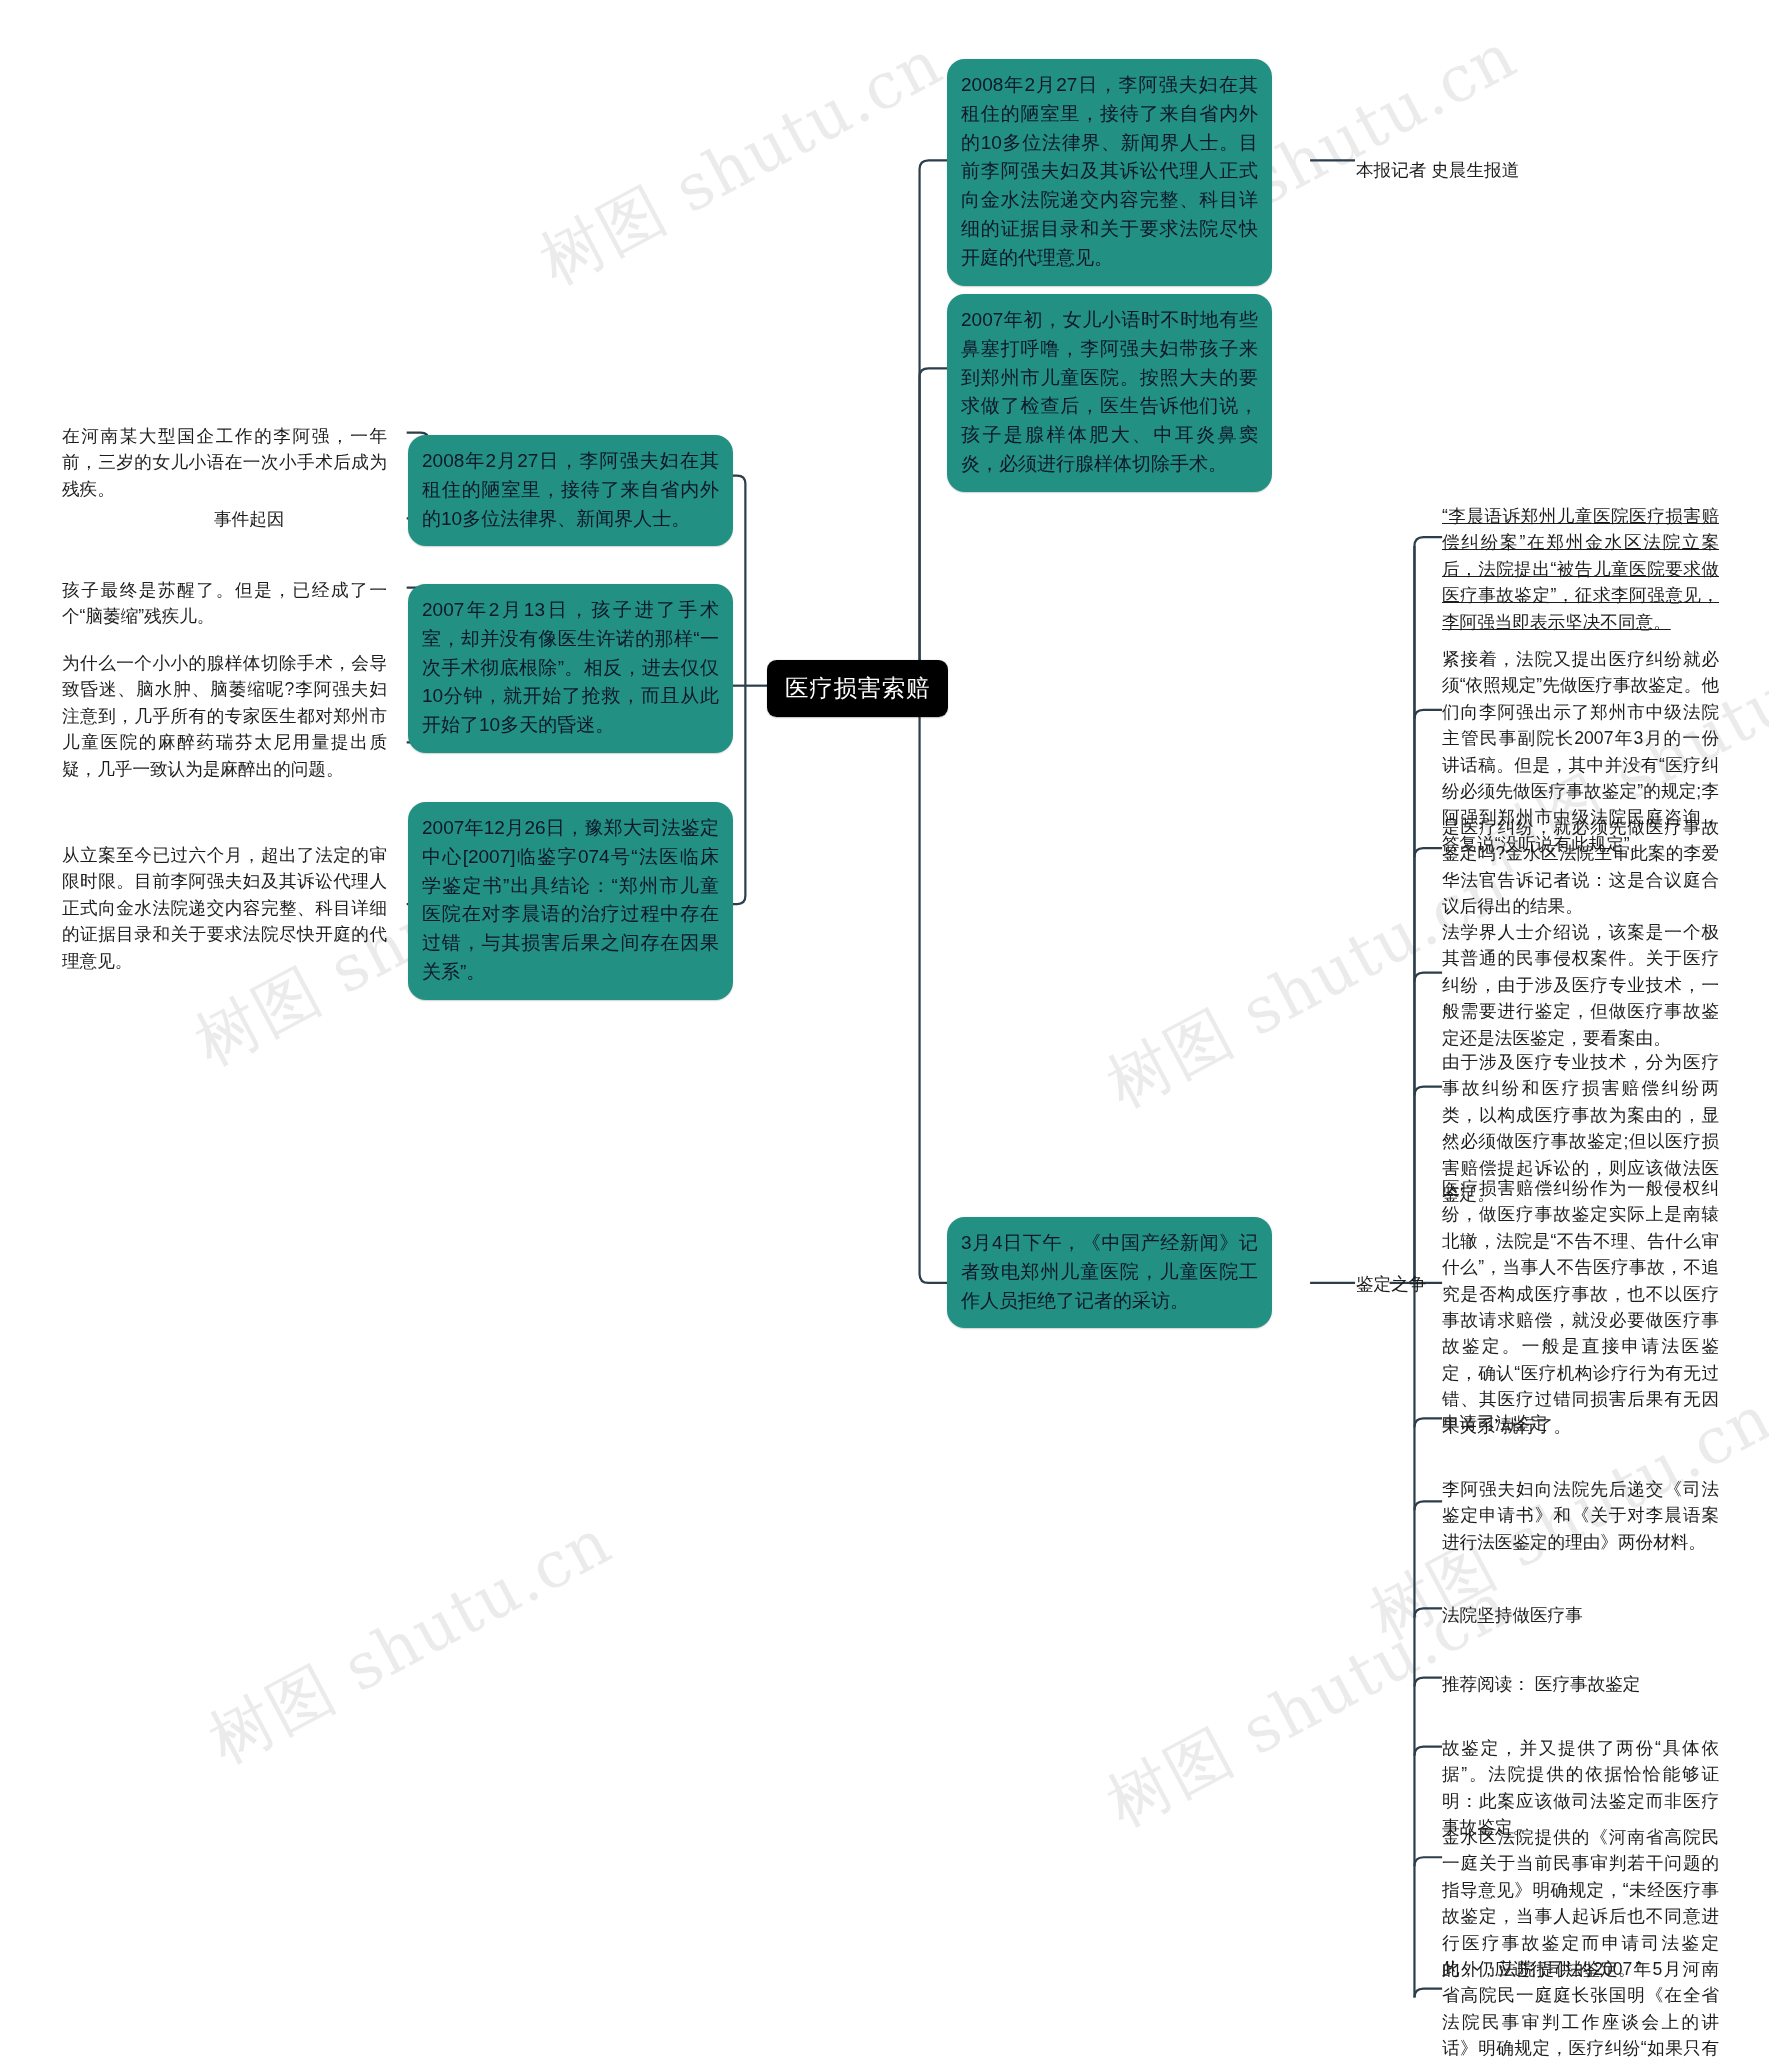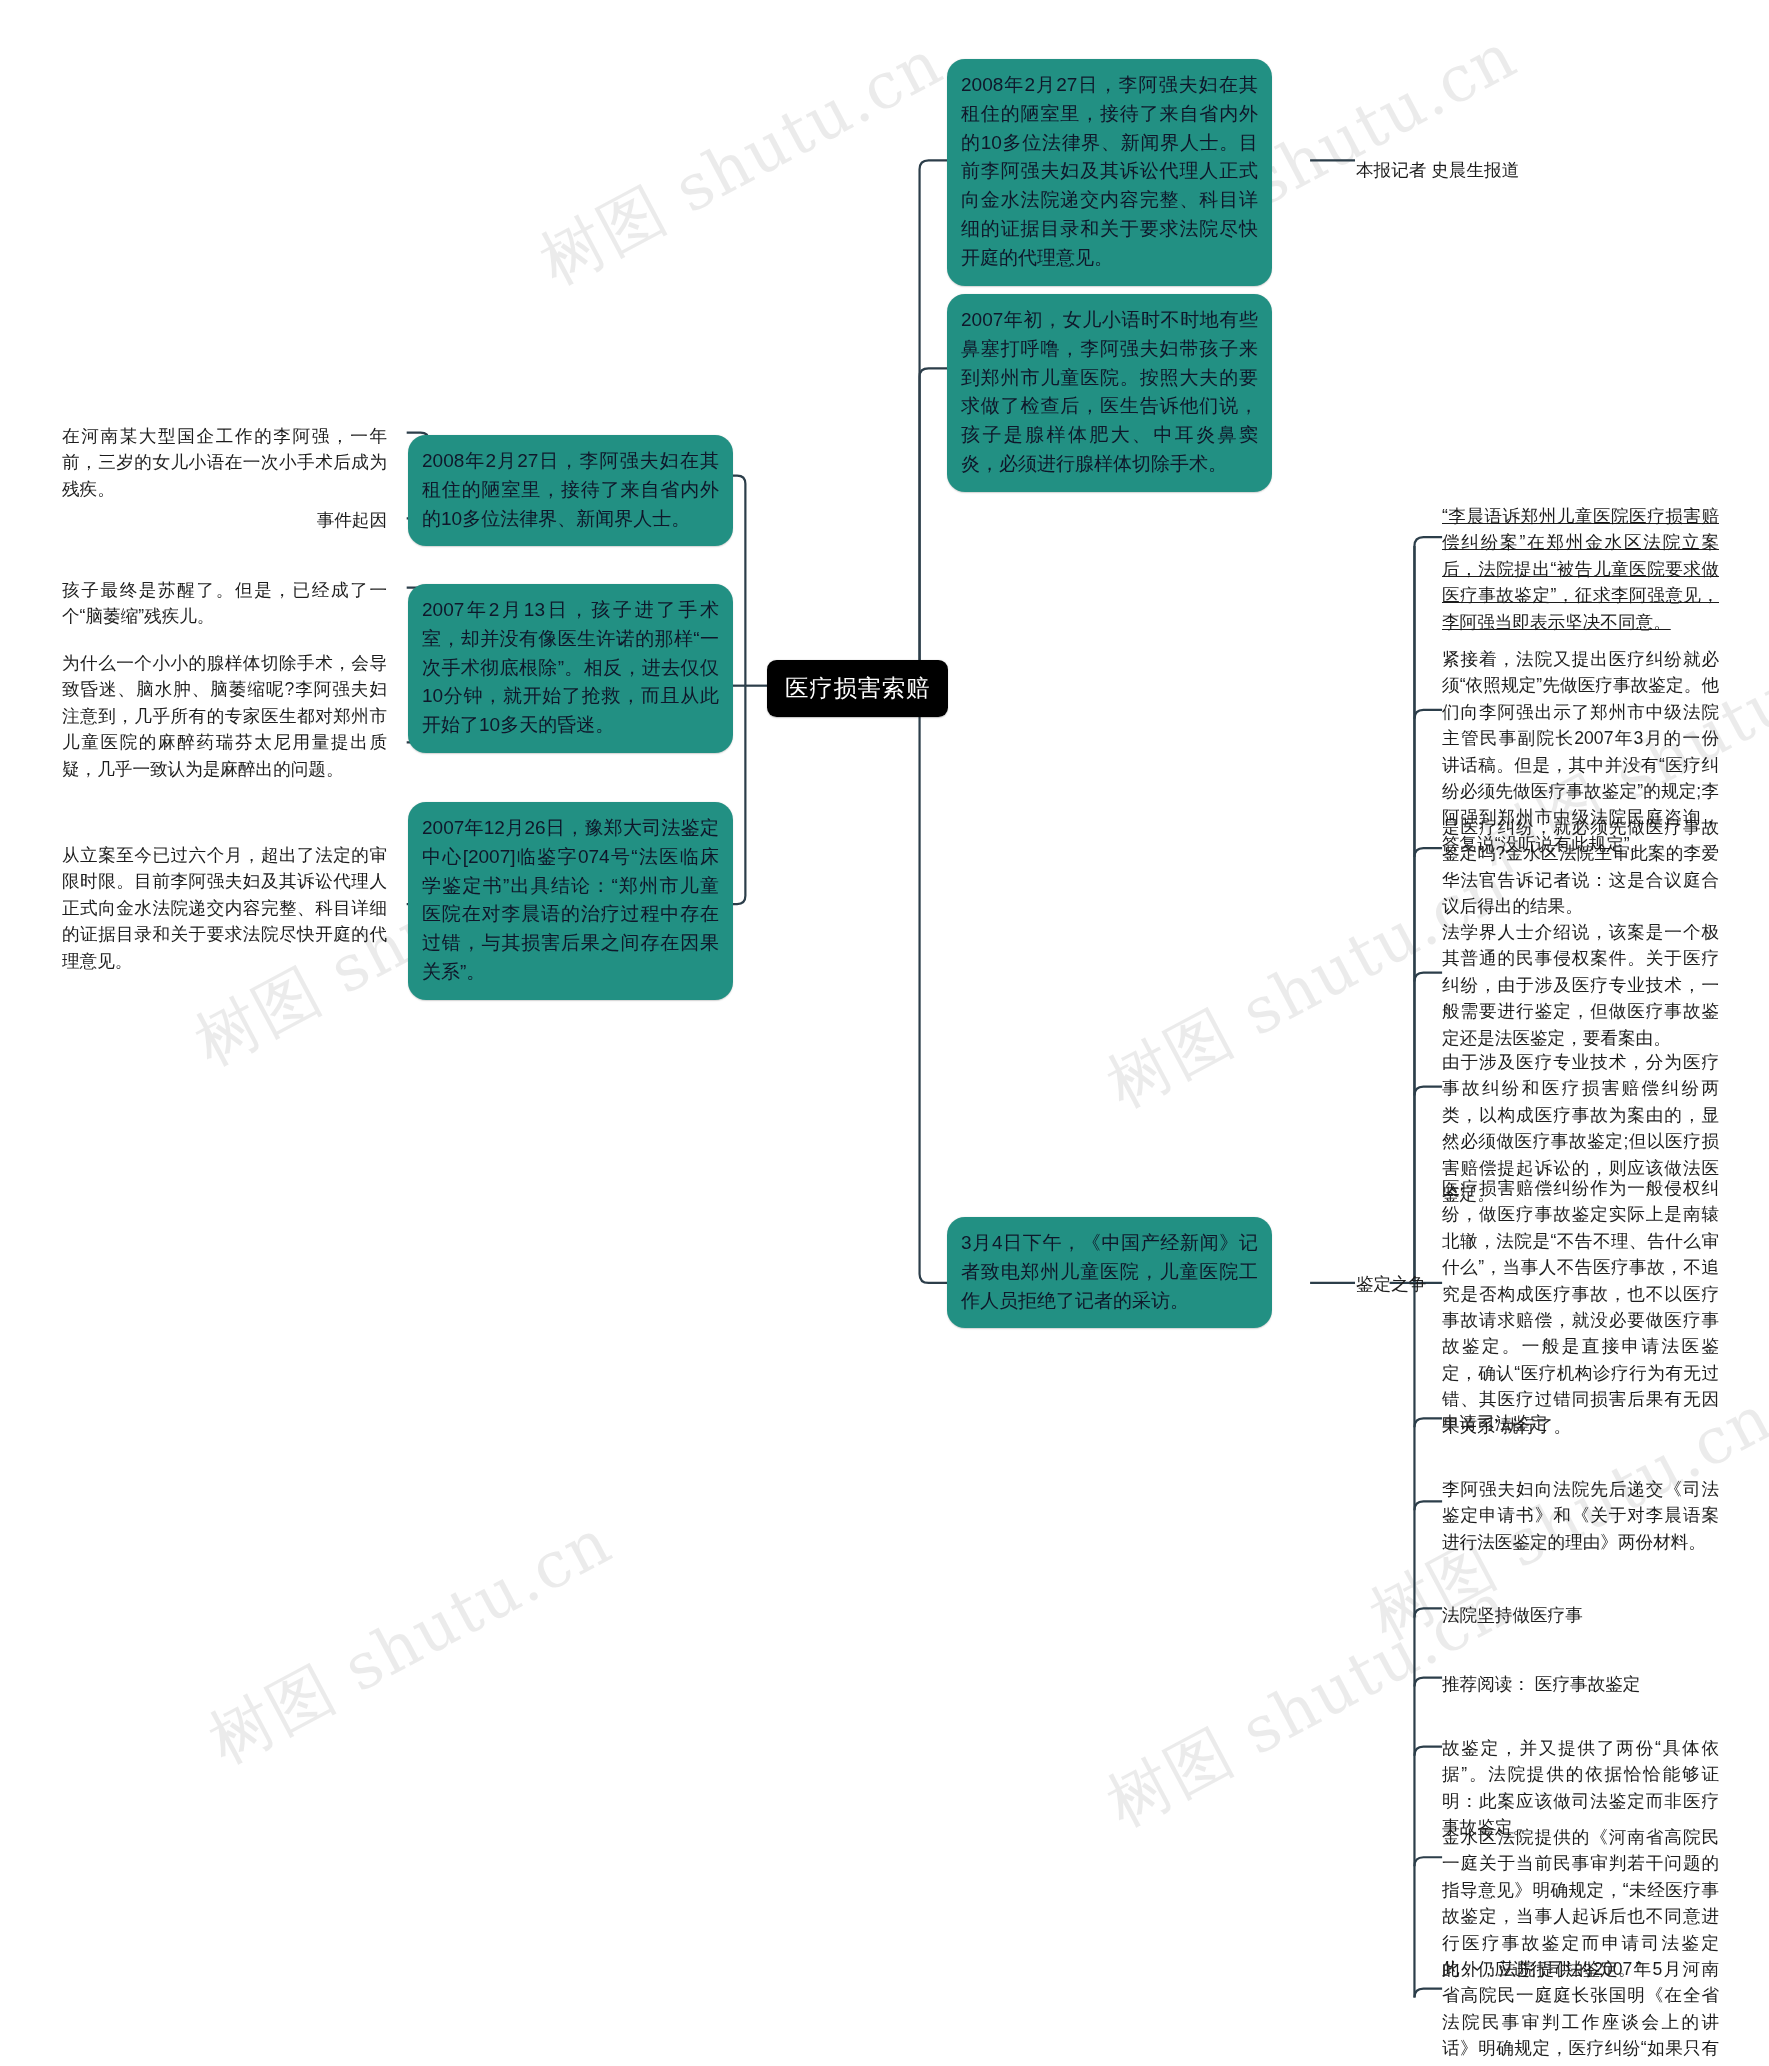--- a/index.html
+++ b/index.html
@@ -75,21 +75,21 @@
     text-align: justify;
   }
 
   .label-node {
     color: #1c1c1c;
     font-size: 17.6px;
     line-height: 1.4;
     white-space: nowrap;
   }
 
-  .right-aligned { text-align: right; }
+  .right-aligned { text-align: left; font-family: Liberation Mono, monospace; }
 </style>
 </head>
 <body>
 
 <div id="canvas">
 
   <div class="wm" style="left:525px; top:228px;">树图 shutu.cn</div>
   <div class="wm" style="left:1099px; top:221px;">树图 shutu.cn</div>
   <div class="wm" style="left:1465px; top:816px;">树图 shutu.cn</div>
   <div class="wm" style="left:180px; top:1009px;">树图 shutu.cn</div>

